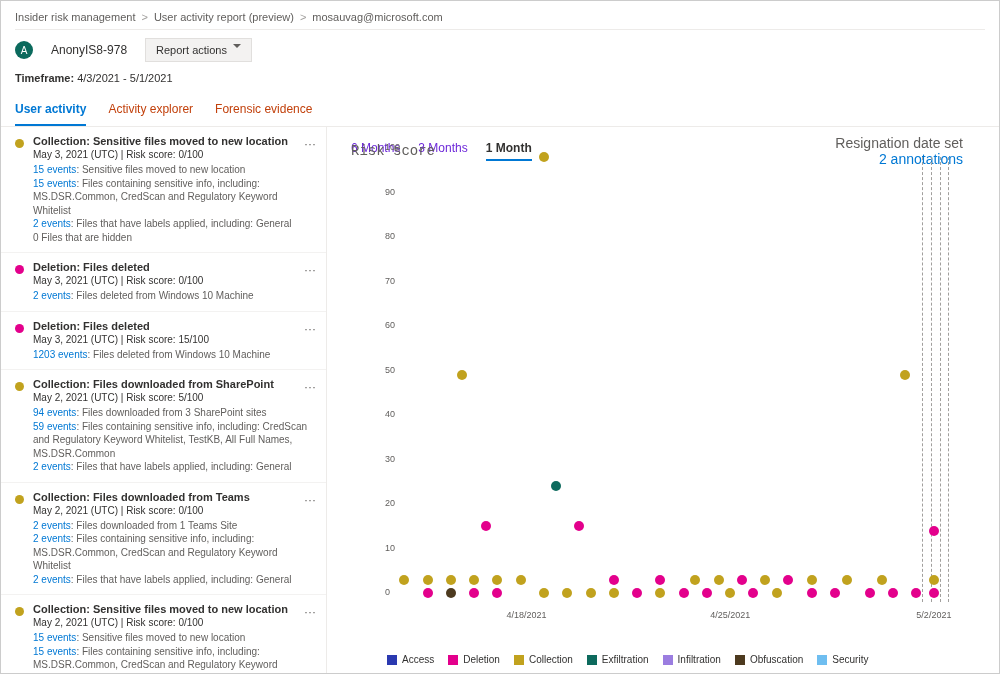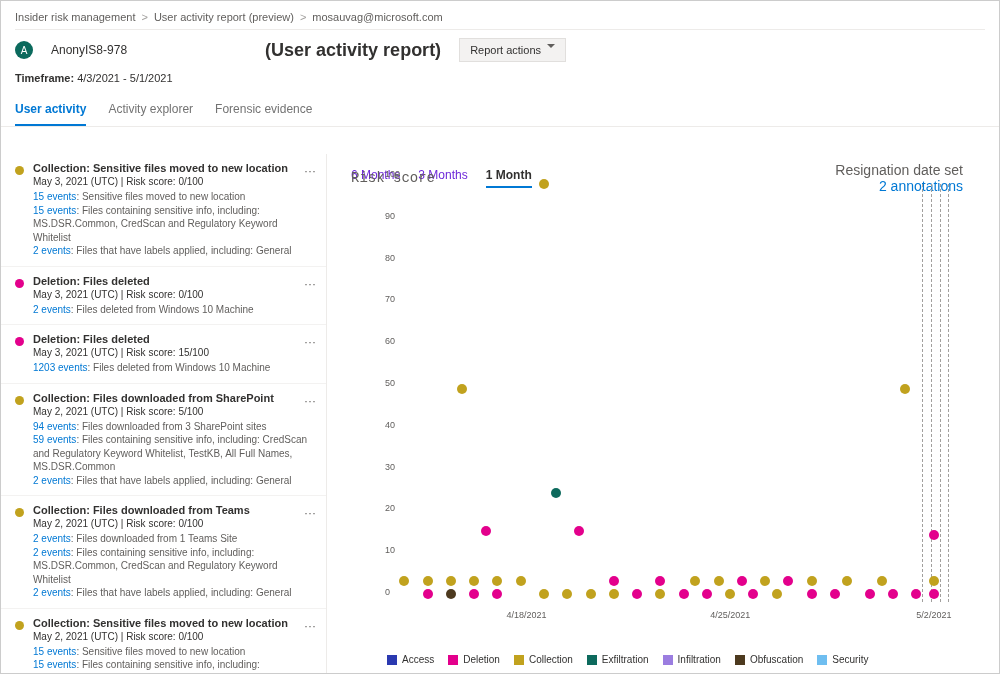--- a/index.html
+++ b/index.html
@@ -10,23 +10,23 @@
 hr.hdr { border: none; border-top: 1px solid #edebe9; margin: 0 14px; }
 .header { display: flex; align-items: center; gap: 18px; padding: 8px 14px; }
 .avatar { width: 18px; height: 18px; border-radius: 50%; background: #0b6a5d; color: #fff; display: flex; align-items: center; justify-content: center; font-size: 10px; }
 .user-id { font-size: 12px; color: #323130; }
 .title { font-size: 18px; font-weight: 700; margin-left: 120px; }
 .btn-actions { background: #f3f2f1; border: 1px solid #e1dfdd; padding: 5px 10px; font-size: 11px; display: flex; gap: 6px; cursor: pointer; }
 .chev { width: 0; height: 0; border-left: 4px solid transparent; border-right: 4px solid transparent; border-top: 4px solid #605e5c; }
 .timeframe { padding: 2px 14px 10px; font-size: 11px; }
 .timeframe b { font-weight: 600; }
 .tabs { display: flex; gap: 22px; padding: 0 14px; border-bottom: 1px solid #edebe9; }
-.tab { padding: 8px 0; font-size: 12px; color: #737373; cursor: pointer; border-bottom: 2px solid transparent; }
+.tab { padding: 8px 0; font-size: 12px; color: #c2410c; cursor: pointer; border-bottom: 2px solid transparent; }
 .tab.active { color: #0078d4; border-bottom-color: #0078d4; font-weight: 600; }
-.main { flex: 1; display: flex; overflow: hidden; margin-top: 27px; }
+.main { flex: 1; display: flex; overflow: hidden; }
 .sidebar { width: 326px; border-right: 1px solid #edebe9; overflow-y: auto; position: relative; }
 .sidebar::-webkit-scrollbar { width: 6px; }
 .sidebar::-webkit-scrollbar-thumb { background: #c8c6c4; }
 .item { border-bottom: 1px solid #f3f2f1; padding: 8px 18px 8px 32px; position: relative; }
 .item .dot { position: absolute; left: 14px; top: 12px; width: 9px; height: 9px; border-radius: 50%; }
 .item h4 { font-size: 11px; font-weight: 700; margin-bottom: 2px; }
 .item .more { position: absolute; right: 10px; top: 10px; color: #605e5c; cursor: pointer; font-size: 12px; }
 .item .meta { font-size: 10px; color: #323130; margin-bottom: 3px; }
 .item .line { font-size: 10px; color: #605e5c; line-height: 1.35; }
 .item .line .lk { color: #0078d4; }
@@ -56,21 +56,20 @@
       <span>Insider risk management</span>
       <span class="sep">&gt;</span>
       <span>User activity report (preview)</span>
       <span class="sep">&gt;</span>
       <span>mosauvag@microsoft.com</span>
     </div>
   <hr class="hdr">
   <div class="header">
     <div class="avatar">A</div>
     <div class="user-id">AnonyIS8-978</div>
-    <div class="title">(User activity report)</div>
     <div class="btn-actions">
       <span>Report actions</span>
       <span class="chev"></span>
     </div>
   </div>
   <div class="timeframe">
     <b>Timeframe:</b> <span>4/3/2021 - 5/1/2021</span>
   </div>
   <div class="tabs" id="tabs">
       <div class="tab active">User activity</div>
@@ -81,20 +80,21 @@
   <div class="main">
     <div class="sidebar" id="sidebar">
         <div class="item">
           <div class="dot" style="background: rgb(193, 162, 30);"></div>
           <h4>Collection: Sensitive files moved to new location</h4>
           <div class="more">···</div>
           <div class="meta">May 3, 2021 (UTC) | Risk score: 0/100</div>
           <div class="line"><span class="lk">15 events</span><span>: Sensitive files moved to new location</span></div>
           <div class="line"><span class="lk">15 events</span><span>: Files containing sensitive info, including: MS.DSR.Common, CredScan and Regulatory Keyword Whitelist</span></div>
           <div class="line"><span class="lk">2 events</span><span>: Files that have labels applied, including: General</span></div>
+          <div class="line"><span>0 Files that are hidden</span></div>
         </div>
         <div class="item">
           <div class="dot" style="background: rgb(227, 0, 140);"></div>
           <h4>Deletion: Files deleted</h4>
           <div class="more">···</div>
           <div class="meta">May 3, 2021 (UTC) | Risk score: 0/100</div>
           <div class="line"><span class="lk">2 events</span><span>: Files deleted from Windows 10 Machine</span></div>
         </div>
         <div class="item">
           <div class="dot" style="background: rgb(227, 0, 140);"></div>

